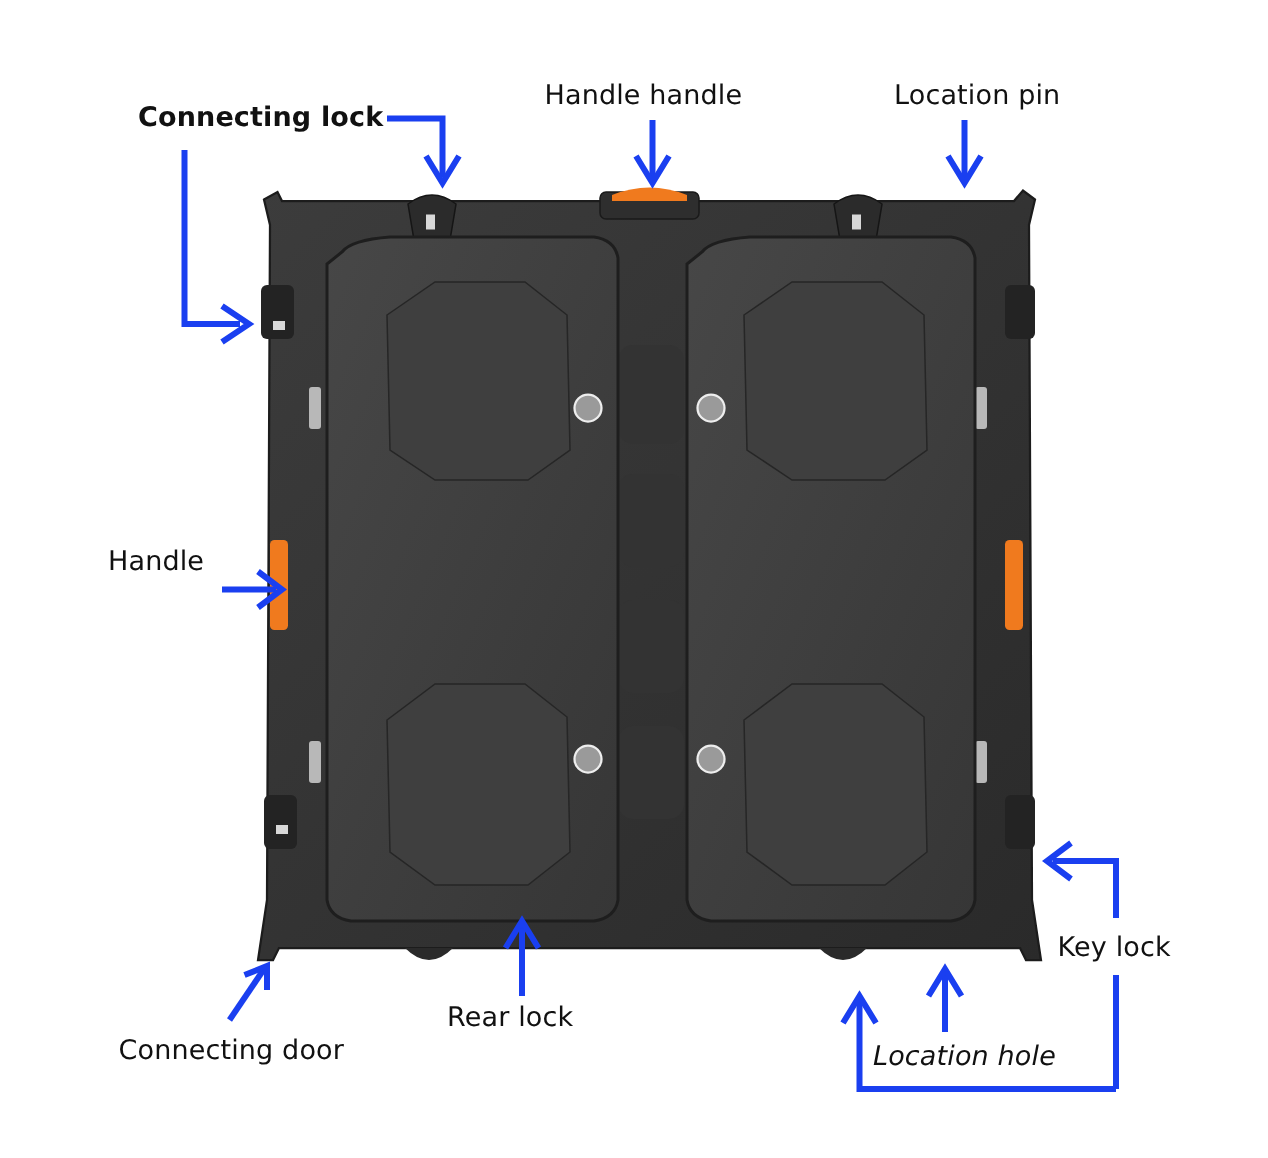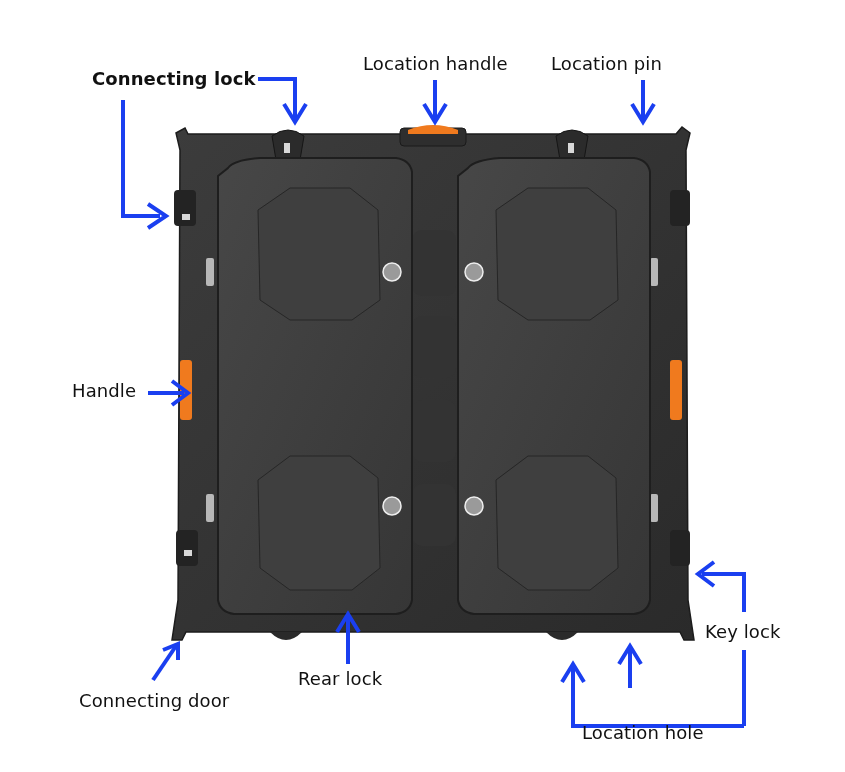--- a/index.html
+++ b/index.html
@@ -101,19 +101,19 @@
 
     <line x1="348" y1="664" x2="348" y2="618"></line>
     <polyline points="337,632 348,614 359,632"></polyline>
 
     <line x1="153" y1="680" x2="176" y2="646"></line>
     <polyline points="163,650 178,644 178,660"></polyline>
   </g>
 </svg>
 
 <div class="label" style="left:92px;top:68px;font-weight:bold;">Connecting lock</div>
-<div class="label" style="left:363px;top:53px;">Location handle</div>
-<div class="label" style="left:551px;top:53px;">Location pin</div>
-<div class="label" style="left:72px;top:380px;">Handle</div>
+<div class="label" style="left:363px;top:53px;">Handle handle</div>
+<div class="label" style="left:596px;top:53px;">Location pin</div>
+<div class="label" style="left:72px;top:364px;">Handle</div>
 <div class="label" style="left:705px;top:621px;">Key lock</div>
 <div class="label" style="left:298px;top:668px;">Rear lock</div>
 <div class="label" style="left:79px;top:690px;">Connecting door</div>
-<div class="label" style="left:582px;top:722px;">Location hole</div>
+<div class="label" style="left:582px;top:694px;font-style:italic;">Location hole</div>
 
 </body></html>

